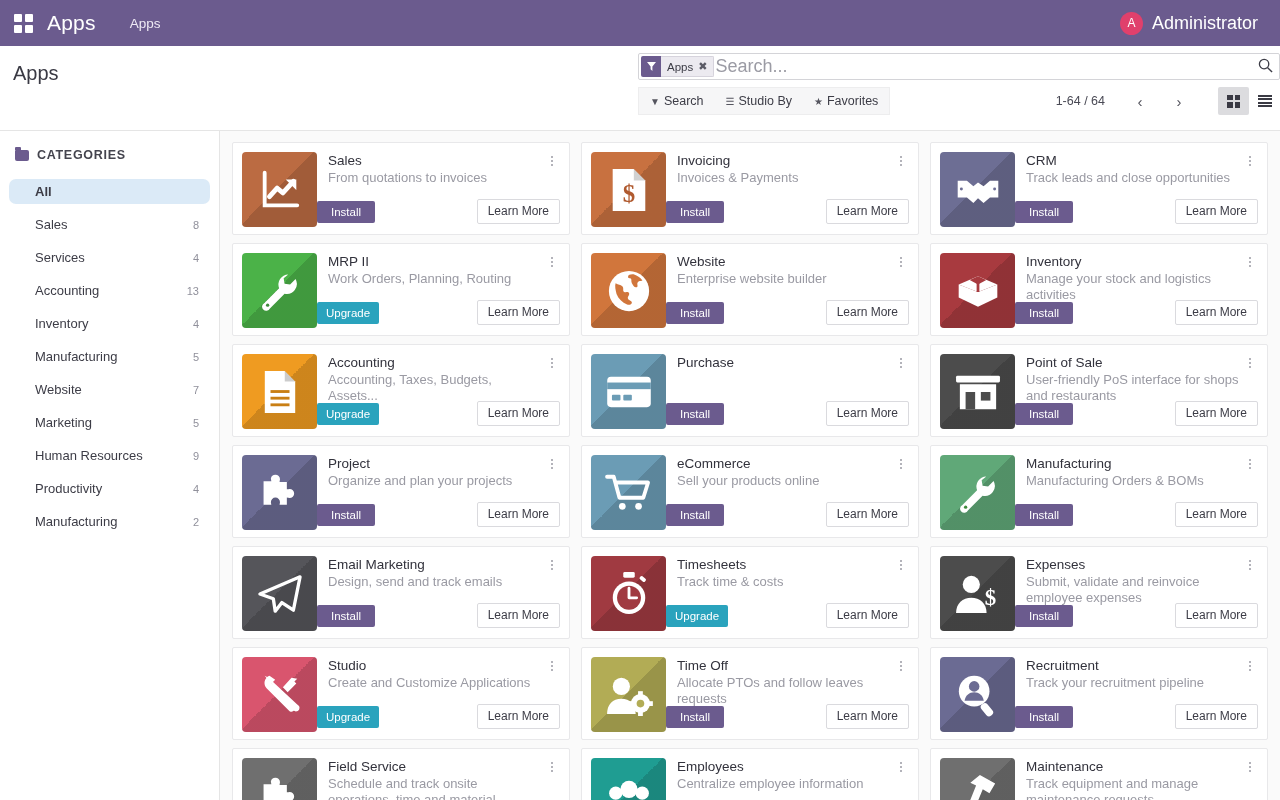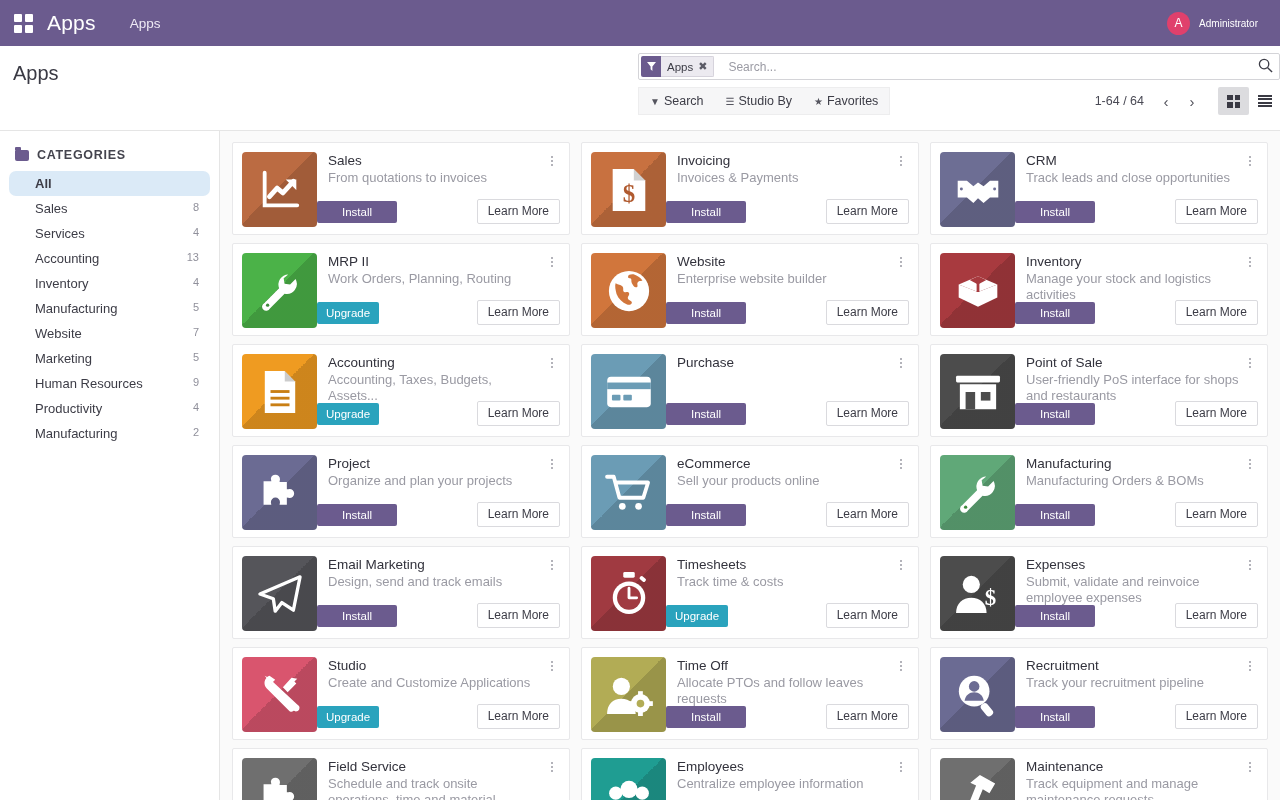--- a/index.html
+++ b/index.html
@@ -25,21 +25,21 @@
   }
   .nav-grid-icon i { background: #ffffff; border-radius: 1px; display:block; }
   .nav-title { font-size: 21px; font-weight: 400; letter-spacing: .2px; }
   .nav-menu { margin-left: 34px; font-size: 13.5px; color: #efeaf5; cursor: pointer; }
   .nav-right { margin-left: auto; display: flex; align-items: center; gap: 9px; padding-right: 8px;}
   .avatar {
     width: 23px; height: 23px; border-radius: 50%;
     background: #e0406c; color: #fff; font-size: 12px;
     display: flex; align-items: center; justify-content: center;
   }
-  .nav-user { font-size: 10px; color: #fff; }
+  .nav-user { font-size: 18px; color: #fff; }
 
   
   .control-panel {
     height: 85px; background: #fff;
     border-bottom: 1px solid #e5e5e5;
     position: relative;
     display: flex;
   }
   .cp-title {
     font-size: 20px; color: #3a3a44; font-weight: 400;
@@ -60,38 +60,38 @@
     width: 20px;
   }
   .facet-label {
     background: #eceaf0; color: #3c3c46; font-size: 11.5px;
     display: flex; align-items: center; gap: 5px; padding: 0 6px;
     border: 1px solid #d6d3dc; border-left: none;
   }
   .facet-x { font-size: 11px; color: #5b5b66; cursor: pointer; }
   .search-input {
     flex: 1; border: none; outline: none;
-    font-size: 12px; color: #7f1d1d; padding-left: 14px;
+    font-size: 18px; color: #7f1d1d; padding-left: 1px;
     font-family: "Liberation Sans", sans-serif;
     background: transparent;
   }
   .search-input::placeholder { color: #9b9ba4; }
   .search-icon-btn { color: #4b4b55; font-size: 15px; cursor: pointer; padding-left: 4px;}
 
   .cp-bottom { display: flex; align-items: center; margin-top: 7px; height: 28px; }
   .dropdown-group {
     display: flex; background: #f6f6f7;
     border: 1px solid #ededee; height: 28px; align-items: center;
   }
   .cp-btn {
     font-size: 12.5px; color: #3c3c46; padding: 0 11px;
     display: flex; align-items: center; gap: 4px; cursor: pointer; height: 100%;
   }
   .cp-btn .gl { font-size: 10px; color: #55555f; }
-  .pager { margin-left: auto; display: flex; align-items: center; gap: 2px; }
+  .pager { margin-left: auto; display: flex; align-items: center; gap: 15px; }
   .pager-count { font-size: 12.5px; color: #4a4a55; margin-right: 8px; }
   .pager-arrow {
     width: 24px; height: 26px; display: flex; align-items: center; justify-content: center;
     font-size: 15px; color: #50505a; cursor: pointer;
   }
   .view-switcher { display: flex; margin-left: 12px; }
   .view-btn {
     width: 31px; height: 28px; display: flex; align-items: center; justify-content: center;
     cursor: pointer; border-radius: 2px; color: #3a3a44;
   }
@@ -116,23 +116,23 @@
   }
   .folder-icon {
     width: 14px; height: 11px; background: #6b5b8e; border-radius: 1px 2px 2px 2px;
     position: relative; flex-shrink: 0;
   }
   .folder-icon:before {
     content: ""; position: absolute; top: -3px; left: 0;
     width: 6px; height: 3px; background: #6b5b8e; border-radius: 1px 1px 0 0;
   }
   .side-item {
-    display: flex; justify-content: space-between;
+    display: flex; align-items: center; justify-content: space-between;
     font-size: 13px; color: #3c3c46;
-    padding: 5px 11px 5px 26px; margin: 0 9px; cursor: pointer;
+    padding: 5px 11px 5px 26px; margin: 8px 9px; cursor: pointer;
     border-radius: 7px;
   }
   .side-item.active { background: #dbeaf7; font-weight: 700; }
   .side-count { font-size: 11px; color: #90909b; }
 
   
   .apps-area {
     flex: 1; background: #fafafa;
     padding: 11px 12px 0 12px;
     overflow: hidden;
@@ -162,21 +162,21 @@
   .app-desc {
     font-size: 13px; color: #9a9aa3; line-height: 16px;
     padding-right: 18px; margin-top: 1px;
   }
   .app-actions {
     position: absolute; left: 0; right: 0; bottom: 1px;
     display: flex; align-items: center; justify-content: space-between;
   }
   .btn-install {
     background: #6b5b8e; color: #fff; font-size: 11.5px;
-    padding: 4px 25px; border-radius: 2px; border: none; cursor: pointer;
+    padding: 4px 14px; border-radius: 2px; border: none; cursor: pointer;
     font-family: "Liberation Sans", sans-serif; line-height: 14px;
   }
   .btn-upgrade {
     background: #2aa3bd; color: #fff; font-size: 11.5px;
     padding: 4px 9px; border-radius: 2px; border: none; cursor: pointer;
     font-family: "Liberation Sans", sans-serif; line-height: 14px;
   }
   .btn-learn {
     background: #fff; color: #3c3c46; font-size: 12px;
     padding: 4px 10px; border: 1px solid #dadade; border-radius: 2px; cursor: pointer;

